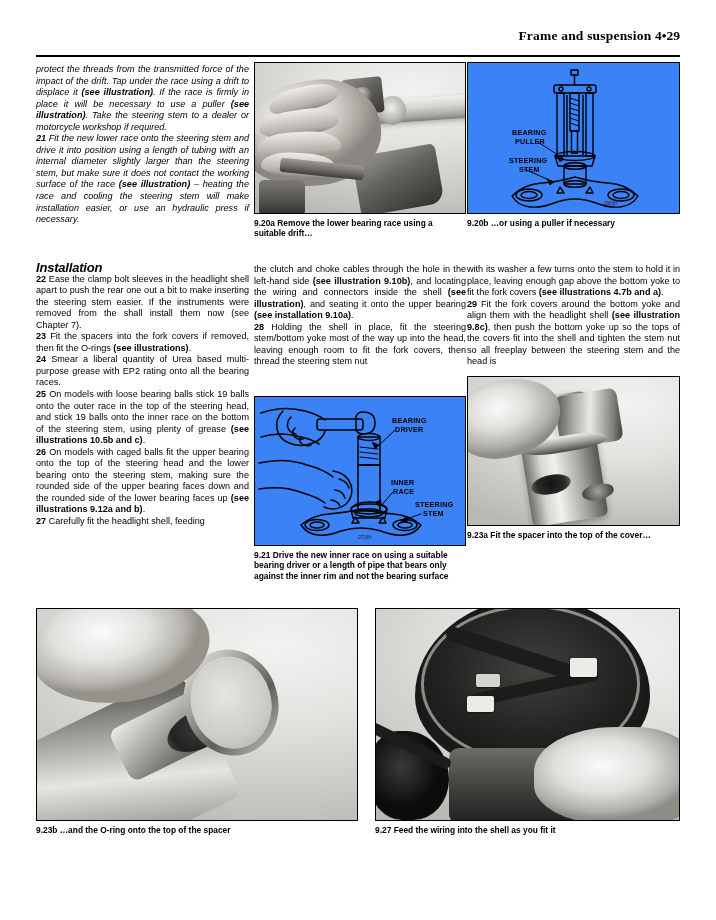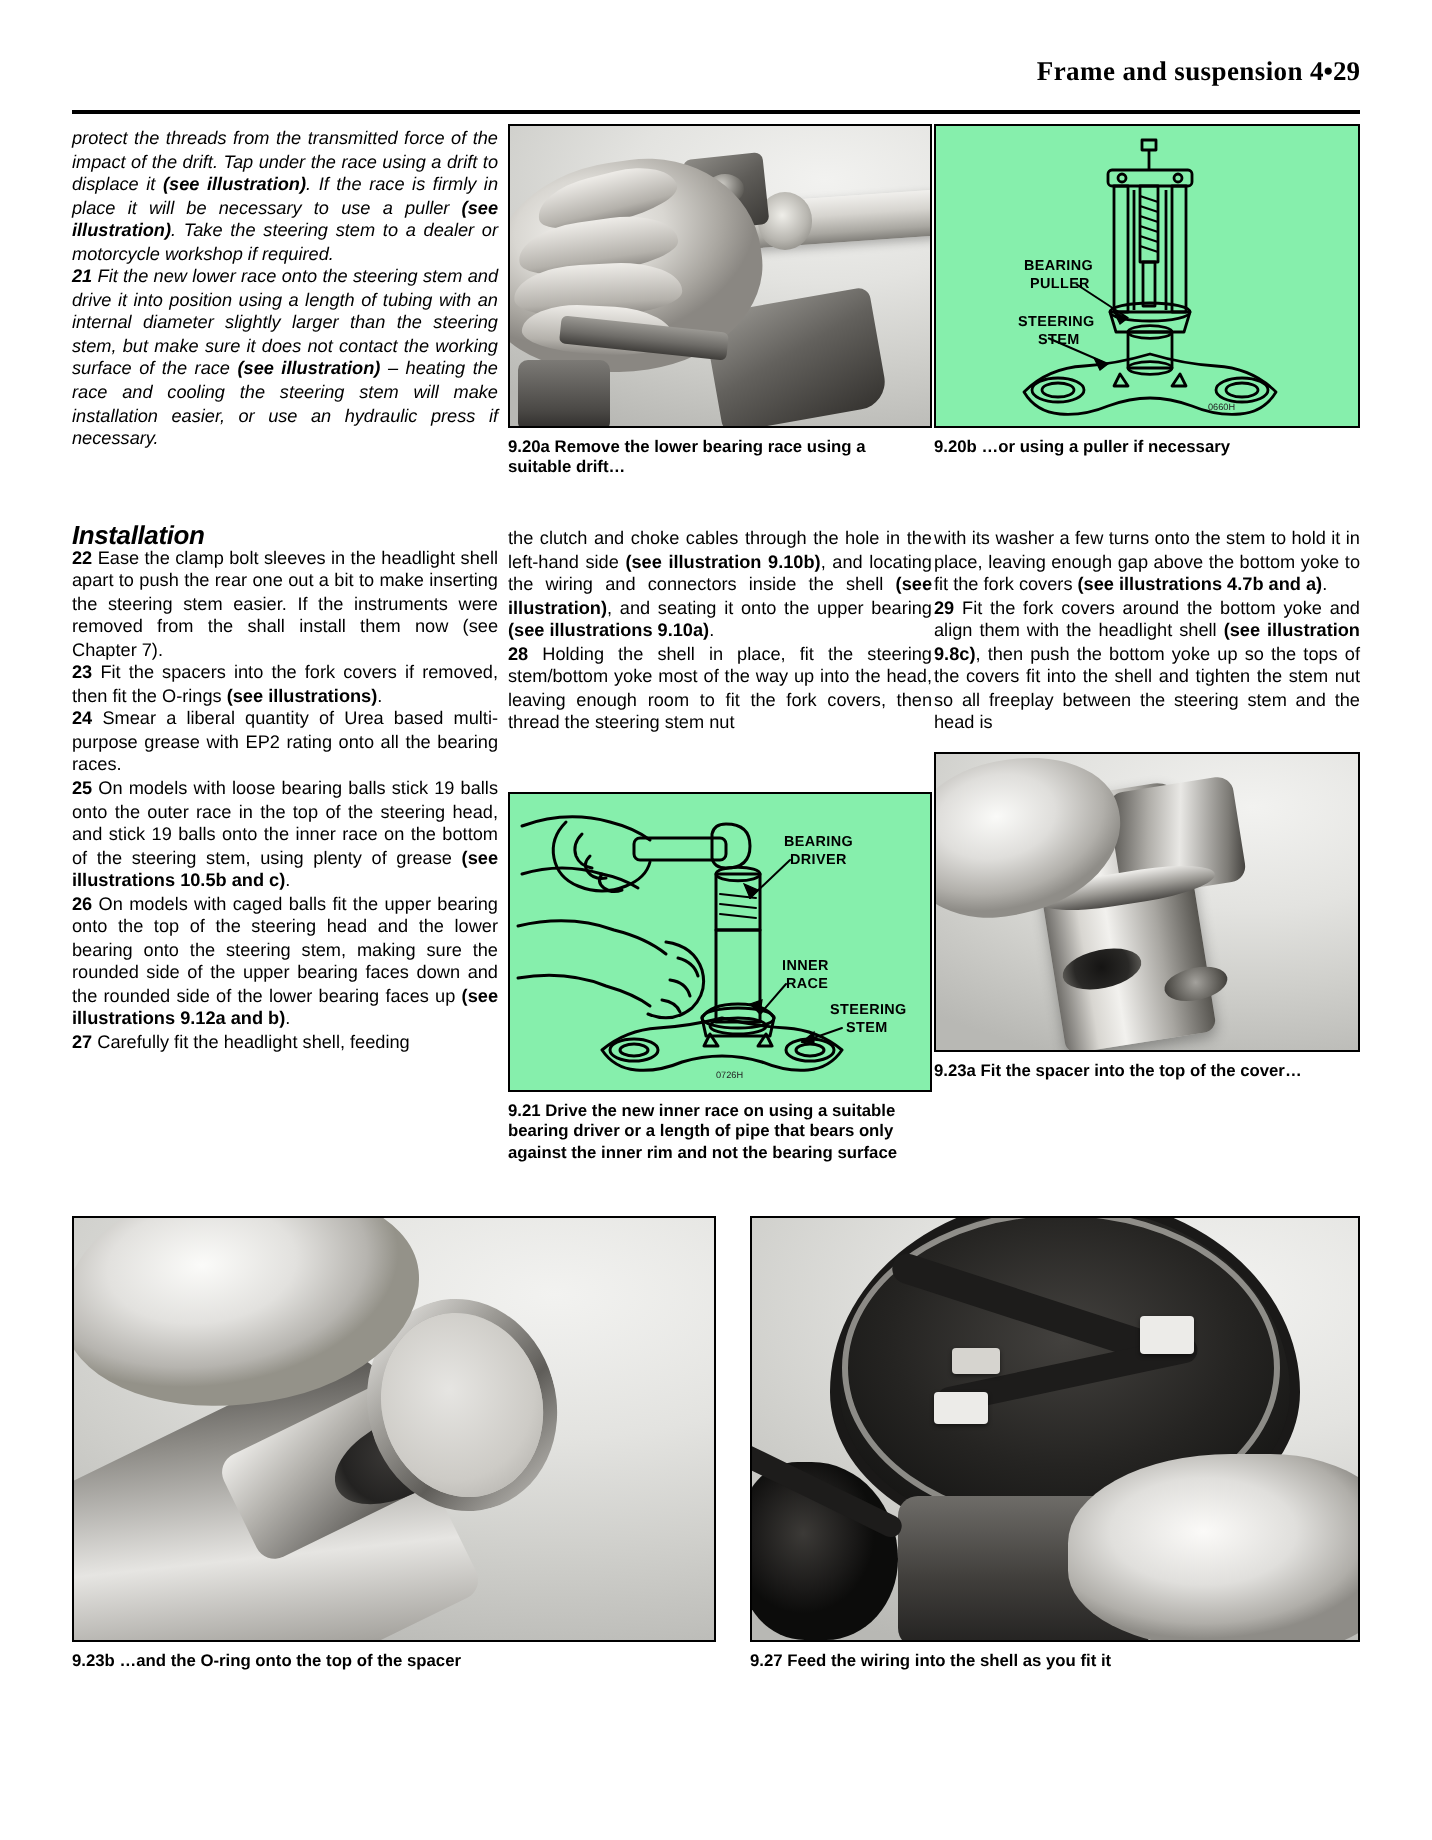--- a/index.html
+++ b/index.html
@@ -272,21 +272,21 @@
     background: linear-gradient(180deg,#6e6c68 0%,#403e3b 55%,#222120 100%);
     border-radius: 10px;
   }
   .p27 .wire-l {
     left:-2%; top:58%; width:26%; height:42%;
     background: radial-gradient(45% 45% at 40% 40%, #3c3a37 0%, #1b1a19 70%, #0c0c0b 100%);
     border-radius: 40% 60% 50% 45%;
   }
 
   
-  .lineart { position:absolute; inset:0; background:#86efac; }
+  .lineart { position:absolute; inset:0; background:#3b82f6; }
   .lineart svg { display:block; }
   .la-label {
     font-family: "Liberation Sans", sans-serif;
     font-size: 7.2px;
     font-weight: bold;
     fill: #000;
     letter-spacing: .2px;
   }
   .la-code {
     font-family: "Liberation Sans", sans-serif;
@@ -314,21 +314,21 @@
     <p class="subhead">Installation</p>
     <p><span class="num">22</span><span> Ease the clamp bolt sleeves in the headlight shell apart to push the rear one out a bit to make inserting the steering stem easier. If the instruments were removed from the shall install them now (see Chapter 7).</span></p>
     <p><span class="num">23</span><span> Fit the spacers into the fork covers if removed, then fit the O-rings </span><b>(see illustrations)</b><span>.</span></p>
     <p><span class="num">24</span><span> Smear a liberal quantity of Urea based multi-purpose grease with EP2 rating onto all the bearing races.</span></p>
     <p><span class="num">25</span><span> On models with loose bearing balls stick 19 balls onto the outer race in the top of the steering head, and stick 19 balls onto the inner race on the bottom of the steering stem, using plenty of grease </span><b>(see illustrations 10.5b and c)</b><span>.</span></p>
     <p><span class="num">26</span><span> On models with caged balls fit the upper bearing onto the top of the steering head and the lower bearing onto the steering stem, making sure the rounded side of the upper bearing faces down and the rounded side of the lower bearing faces up </span><b>(see illustrations 9.12a and b)</b><span>.</span></p>
     <p><span class="num">27</span><span> Carefully fit the headlight shell, feeding</span></p>
   </div>
 
   <div class="col c2-mid">
-    <p><span>the clutch and choke cables through the hole in the left-hand side </span><b>(see illustration 9.10b)</b><span>, and locating the wiring and connectors inside the shell </span><b>(see illustration)</b><span>, and seating it onto the upper bearing </span><b>(see illustrations 9.10a)</b><span>.</span></p>
+    <p><span>the clutch and choke cables through the hole in the left-hand side </span><b>(see illustration 9.10b)</b><span>, and locating the wiring and connectors inside the shell </span><b>(see illustration)</b><span>, and seating it onto the upper bearing </span><b>(see installation 9.10a)</b><span>.</span></p>
     <p><span class="num">28</span><span> Holding the shell in place, fit the steering stem/bottom yoke most of the way up into the head, leaving enough room to fit the fork covers, then thread the steering stem nut</span></p>
   </div>
 
   <div class="col c3-mid">
     <p><span>with its washer a few turns onto the stem to hold it in place, leaving enough gap above the bottom yoke to fit the fork covers </span><b>(see illustrations 4.7b and a)</b><span>.</span></p>
     <p><span class="num">29</span><span> Fit the fork covers around the bottom yoke and align them with the headlight shell </span><b>(see illustration 9.8c)</b><span>, then push the bottom yoke up so the tops of the covers fit into the shell and tighten the stem nut so all freeplay between the steering stem and the head is</span></p>
   </div>
 
   <div class="fig" id="fig-920a">
     <div class="frame">

